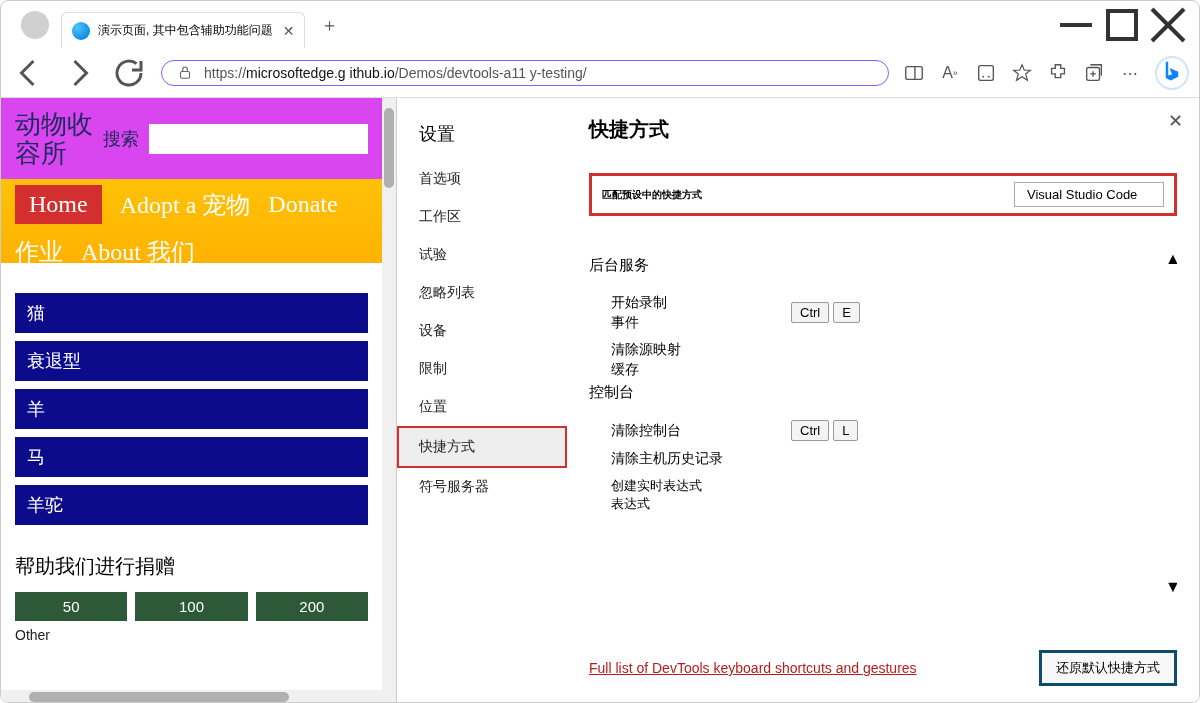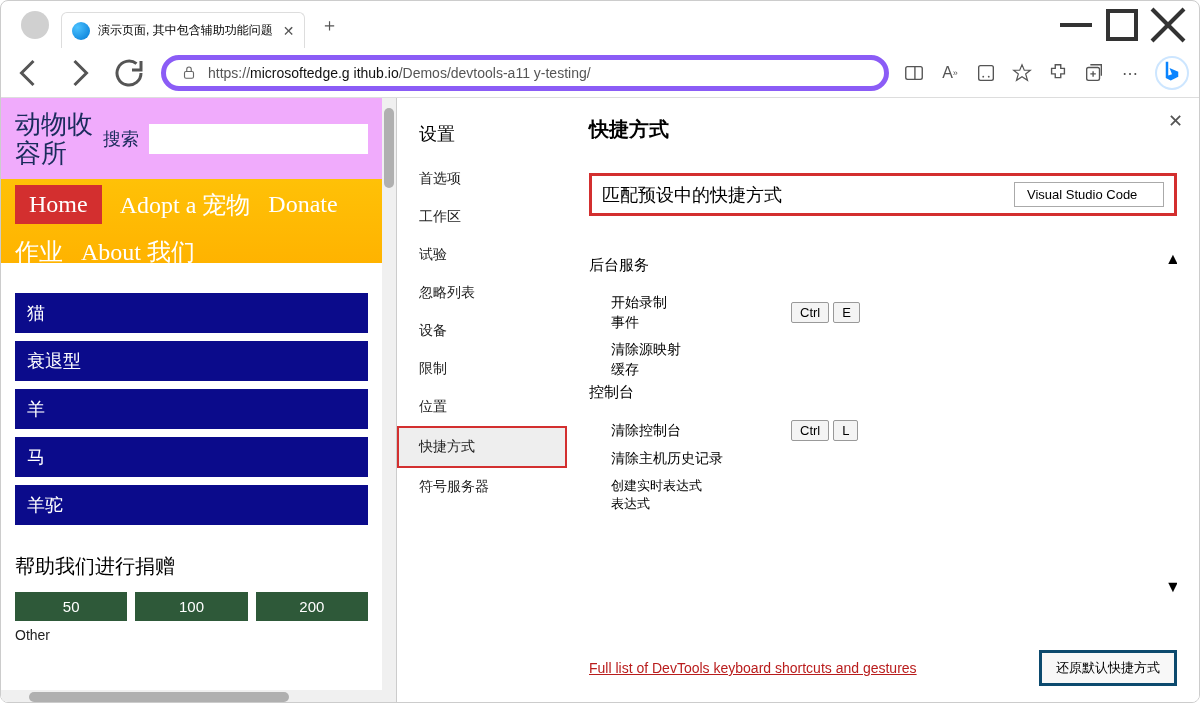--- a/index.html
+++ b/index.html
@@ -12,35 +12,35 @@
 .tab-icon { width: 18px; height: 18px; border-radius: 50%; background: radial-gradient(circle at 30% 30%, #4cc2ff, #0078d4); margin-right: 8px; }
 .tab-title { font-size: 12px; white-space: nowrap; overflow: hidden; }
 .tab-close { margin-left: 10px; font-size: 14px; color: #555; }
 .newtab { margin-left: 10px; font-size: 18px; color: #555; width: 28px; text-align: center; }
 .window-controls { margin-left: auto; display: flex; }
 .winbtn { width: 46px; height: 40px; display: flex; align-items: center; justify-content: center; color: #333; }
 
 
 .toolbar { height: 48px; display: flex; align-items: center; padding: 0 10px; gap: 14px; }
 .navbtn { width: 36px; height: 36px; display: flex; align-items: center; justify-content: center; color: #555; border-radius: 4px; }
-.addressbar { flex: 1; height: 36px; border: 5px solid #8b5cf6; border-radius: 18px; display: flex; align-items: center; padding: 0 14px; gap: 10px; }
+.addressbar { flex: 1; height: 26px; border: 1px solid #8b5cf6; border-radius: 18px; display: flex; align-items: center; padding: 0 14px; gap: 10px; }
 .addr-icon { width: 18px; height: 18px; color: #666; }
 .url { font-size: 14px; color: #555; }
 .url .domain { color: #111; }
 .toolicons { display: flex; gap: 14px; align-items: center; }
 .toolicon { width: 22px; height: 22px; color: #555; display: flex; align-items: center; justify-content: center; }
 .bing { width: 34px; height: 34px; border-radius: 50%; border: 2px solid #cde6ff; display: flex; align-items: center; justify-content: center; }
 
 
 .content { display: flex; height: calc(703px - 96px); border-top: 1px solid #ddd; }
 
 
 .website { width: 395px; background: #fff; overflow: hidden; position: relative; }
 .website-inner { width: 381px; }
-.header-blue { background: #f0abfc; padding: 12px 14px; display: flex; align-items: center; }
+.header-blue { background: #d946ef; padding: 12px 14px; display: flex; align-items: center; }
 .logo { color: #1a2b5c; font-size: 26px; font-weight: 500; line-height: 1.1; }
 .search-label { color: #1a2b5c; font-size: 18px; margin-left: 10px; }
 .search-input { flex: 1; height: 30px; background: #fff; margin-left: 10px; border: none; }
 .navbar { background: linear-gradient(#ffc107, #ffb300); height: 84px; position: relative; display: flex; flex-wrap: wrap; align-items: center; padding: 6px 14px; gap: 12px 18px; }
 .navbar a { color: #fff; font-size: 24px; text-decoration: none; font-family: Georgia, serif; }
 .navbar .home { background: #d32f2f; padding: 6px 14px; color: #fff; display: inline-block; }
 .catlist { padding: 30px 14px 10px; }
 .catitem { background: #0b0b8b; color: #fff; padding: 8px 12px; margin-bottom: 8px; font-size: 18px; }
 .donate-title { font-size: 20px; padding: 10px 14px 12px; }
 .donate-buttons { display: flex; gap: 8px; padding: 0 14px; }
@@ -54,21 +54,21 @@
 
 .devtools { flex: 1; display: flex; background: #fff; border-left: 1px solid #ccc; }
 .settings-nav { width: 170px; padding: 18px 0; }
 .settings-title { font-size: 18px; padding: 6px 22px 14px; }
 .settings-item { font-size: 14px; padding: 10px 22px; color: #222; }
 .settings-item.active { background: #eee; border-left: 4px solid #0078d4; border: 2px solid #d32f2f; padding-left: 20px; }
 .settings-main { flex: 1; padding: 18px 22px; position: relative; display: flex; flex-direction: column; }
 .main-title { font-size: 20px; font-weight: 600; margin-bottom: 30px; }
 .close-settings { position: absolute; top: 12px; right: 16px; font-size: 18px; color: #555; }
 .preset-row { display: flex; align-items: center; gap: 10px; border: 3px solid #d32f2f; padding: 6px 10px; margin-bottom: 34px; }
-.preset-label { flex: 1; font-size: 18px; }
+.preset-label { flex: 1; font-size: 10px; font-weight: bold; }
 .preset-select { border: 1px solid #aaa; padding: 4px 12px; font-size: 13px; min-width: 150px; }
 .shortcut-scroll { flex: 1; position: relative; overflow: hidden; }
 .section-title { font-size: 15px; margin: 6px 0 14px; }
 .action-row { display: flex; align-items: center; padding: 4px 0 4px 22px; font-size: 14px; }
 .action-label { width: 180px; line-height: 1.4; }
 .key { display: inline-block; border: 1px solid #999; background: #f4f4f4; padding: 2px 8px; font-size: 13px; margin-right: 4px; border-radius: 2px; }
 .scroll-indicator { position: absolute; right: -2px; width: 14px; }
 .scroll-up { top: 0; }
 .scroll-down { bottom: 40px; }
 .footer-row { display: flex; align-items: center; justify-content: space-between; padding-top: 14px; }

